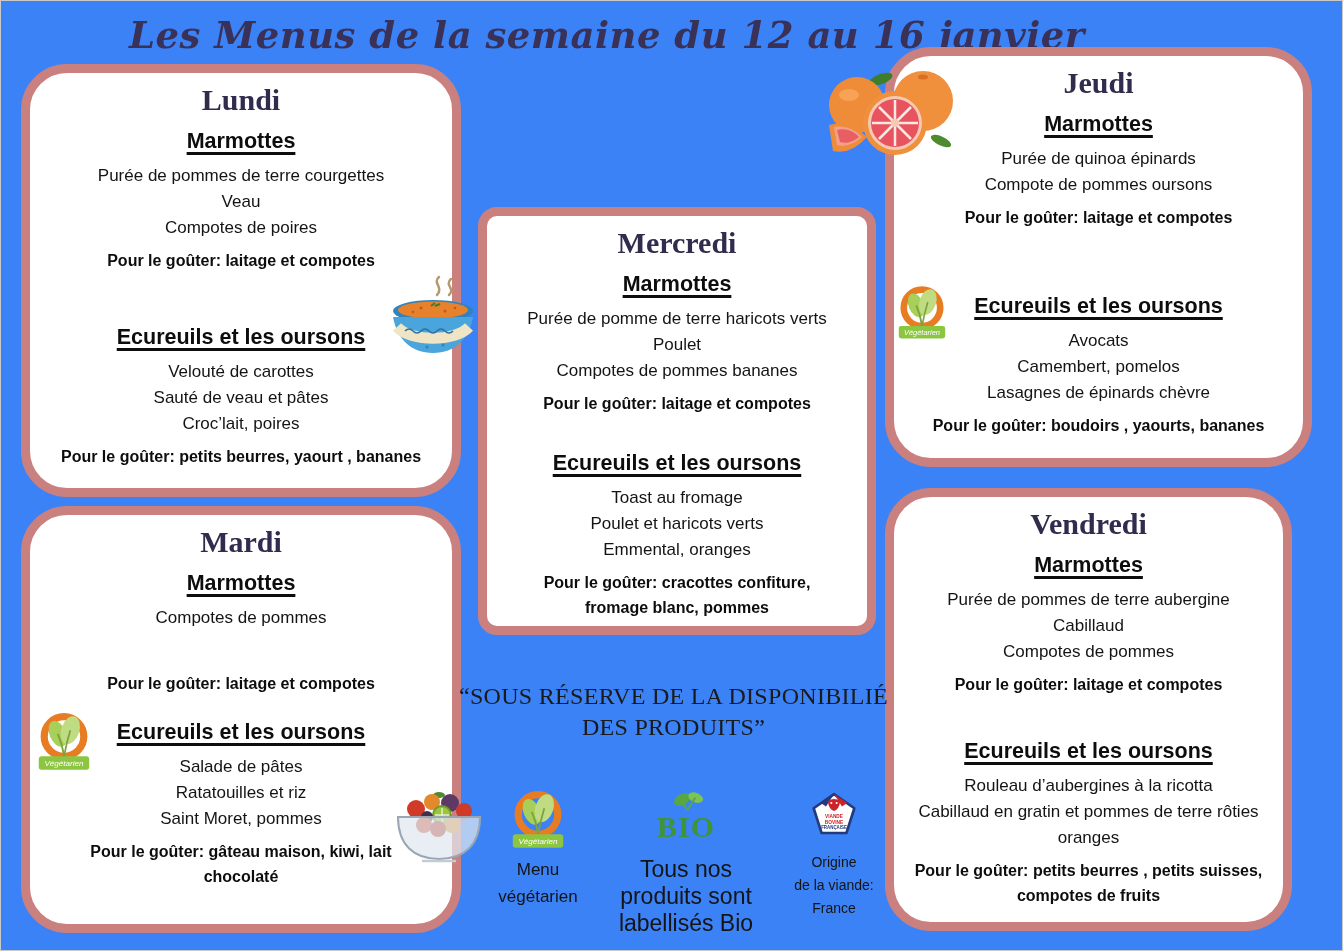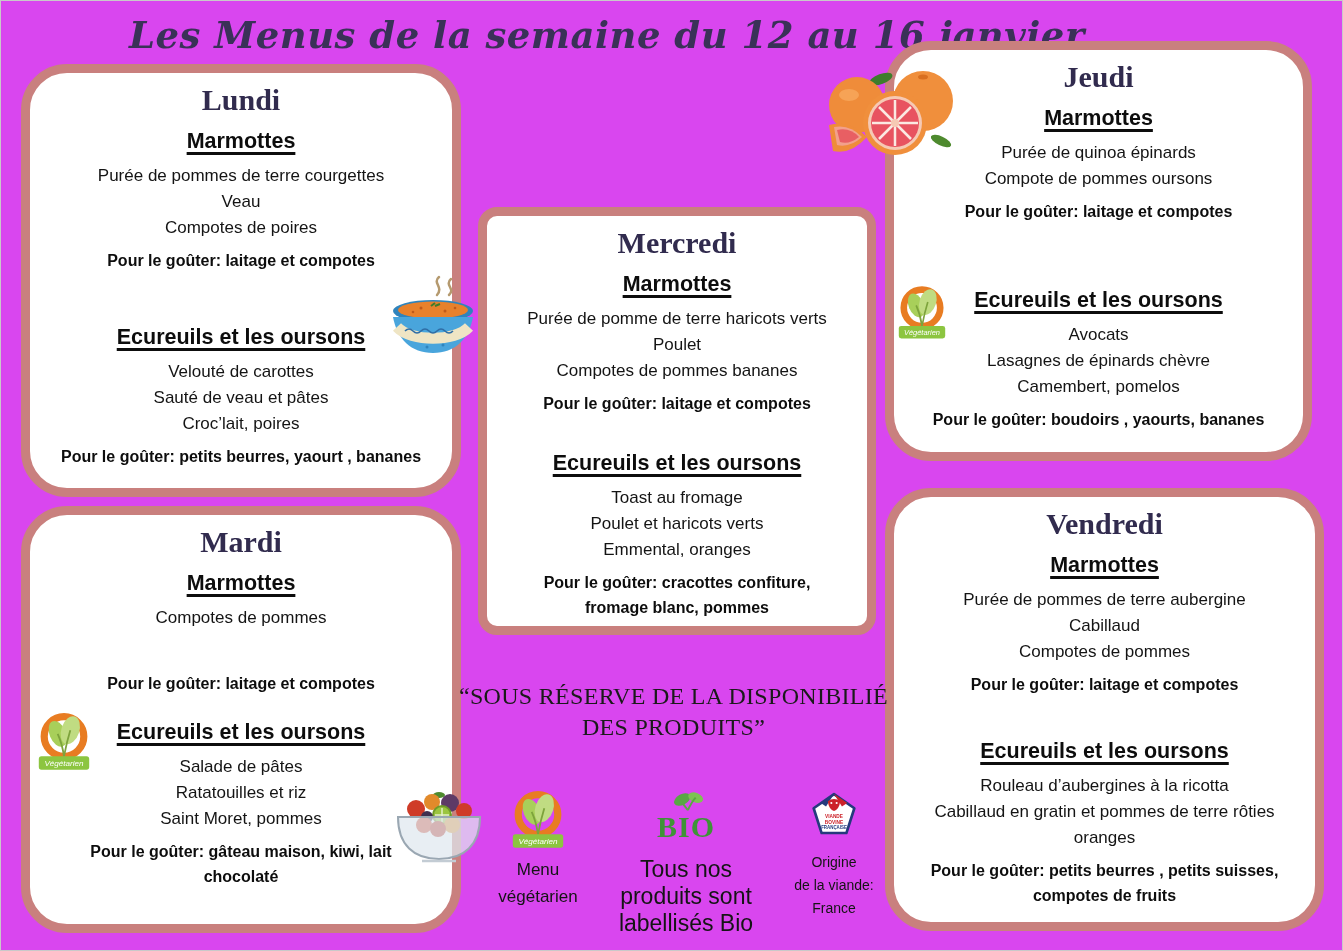--- a/index.html
+++ b/index.html
@@ -1,17 +1,17 @@
 <!DOCTYPE html>
 <html><head>
 <meta charset="utf-8">
 <style>
   html,body{margin:0;padding:0;background:#fff;}
   .page{
-    position:relative;width:1343px;height:951px;background:#d946ef;overflow:hidden;
+    position:relative;width:1343px;height:951px;background:#3b82f6;overflow:hidden;
     font-family:"Liberation Sans",sans-serif;color:#111;
     border:1px solid #c9c9c9;box-sizing:border-box;
   }
   .title{
     position:absolute;left:128px;top:12px;width:740px;text-align:center;
     font-family:"DejaVu Serif",serif;font-style:italic;font-weight:700;
     font-size:37px;color:#3a3158;letter-spacing:.5px;white-space:nowrap;
   }
   .card{
     position:absolute;background:#fff;border:9px solid #c9807e;border-radius:46px;
@@ -94,39 +94,39 @@
     <div class="gap" style="height:26px"></div>
     <h3 class="sec">Ecureuils et les oursons</h3>
     <div>
         <div class="menu-item">Toast au fromage</div>
         <div class="menu-item">Poulet et haricots verts</div>
         <div class="menu-item">Emmental, oranges</div>
       </div>
     <p class="gouter" style="max-width:320px">Pour le goûter: cracottes confiture, fromage blanc, pommes</p>
   </section>
 
-  <section class="card" style="left:884px;top:40px;width:427px;height:420px;">
+  <section class="card" style="left:884px;top:46px;width:427px;height:420px;">
     <h2 class="day">Jeudi</h2>
     <h3 class="sec">Marmottes</h3>
     <div>
         <div class="menu-item">Purée de quinoa épinards</div>
         <div class="menu-item">Compote de pommes oursons</div>
       </div>
     <p class="gouter">Pour le goûter: laitage et compotes</p>
     <div class="gap" style="height:52px"></div>
     <h3 class="sec">Ecureuils et les oursons</h3>
     <div>
         <div class="menu-item">Avocats</div>
+        <div class="menu-item">Camembert, pomelos</div>
         <div class="menu-item">Lasagnes de épinards chèvre</div>
-        <div class="menu-item">Camembert, pomelos</div>
       </div>
     <p class="gouter">Pour le goûter: boudoirs , yaourts, bananes</p>
   </section>
 
-  <section class="card" style="left:884px;top:487px;width:439px;height:443px;text-align:center;">
+  <section class="card" style="left:884px;top:487px;width:407px;height:443px;text-align:center;">
     <h2 class="day">Vendredi</h2>
     <h3 class="sec">Marmottes</h3>
     <div>
         <div class="menu-item">Purée de pommes de terre aubergine</div>
         <div class="menu-item">Cabillaud</div>
         <div class="menu-item">Compotes de pommes</div>
       </div>
     <p class="gouter">Pour le goûter: laitage et compotes</p>
     <div class="gap" style="height:30px"></div>
     <h3 class="sec">Ecureuils et les oursons</h3>

